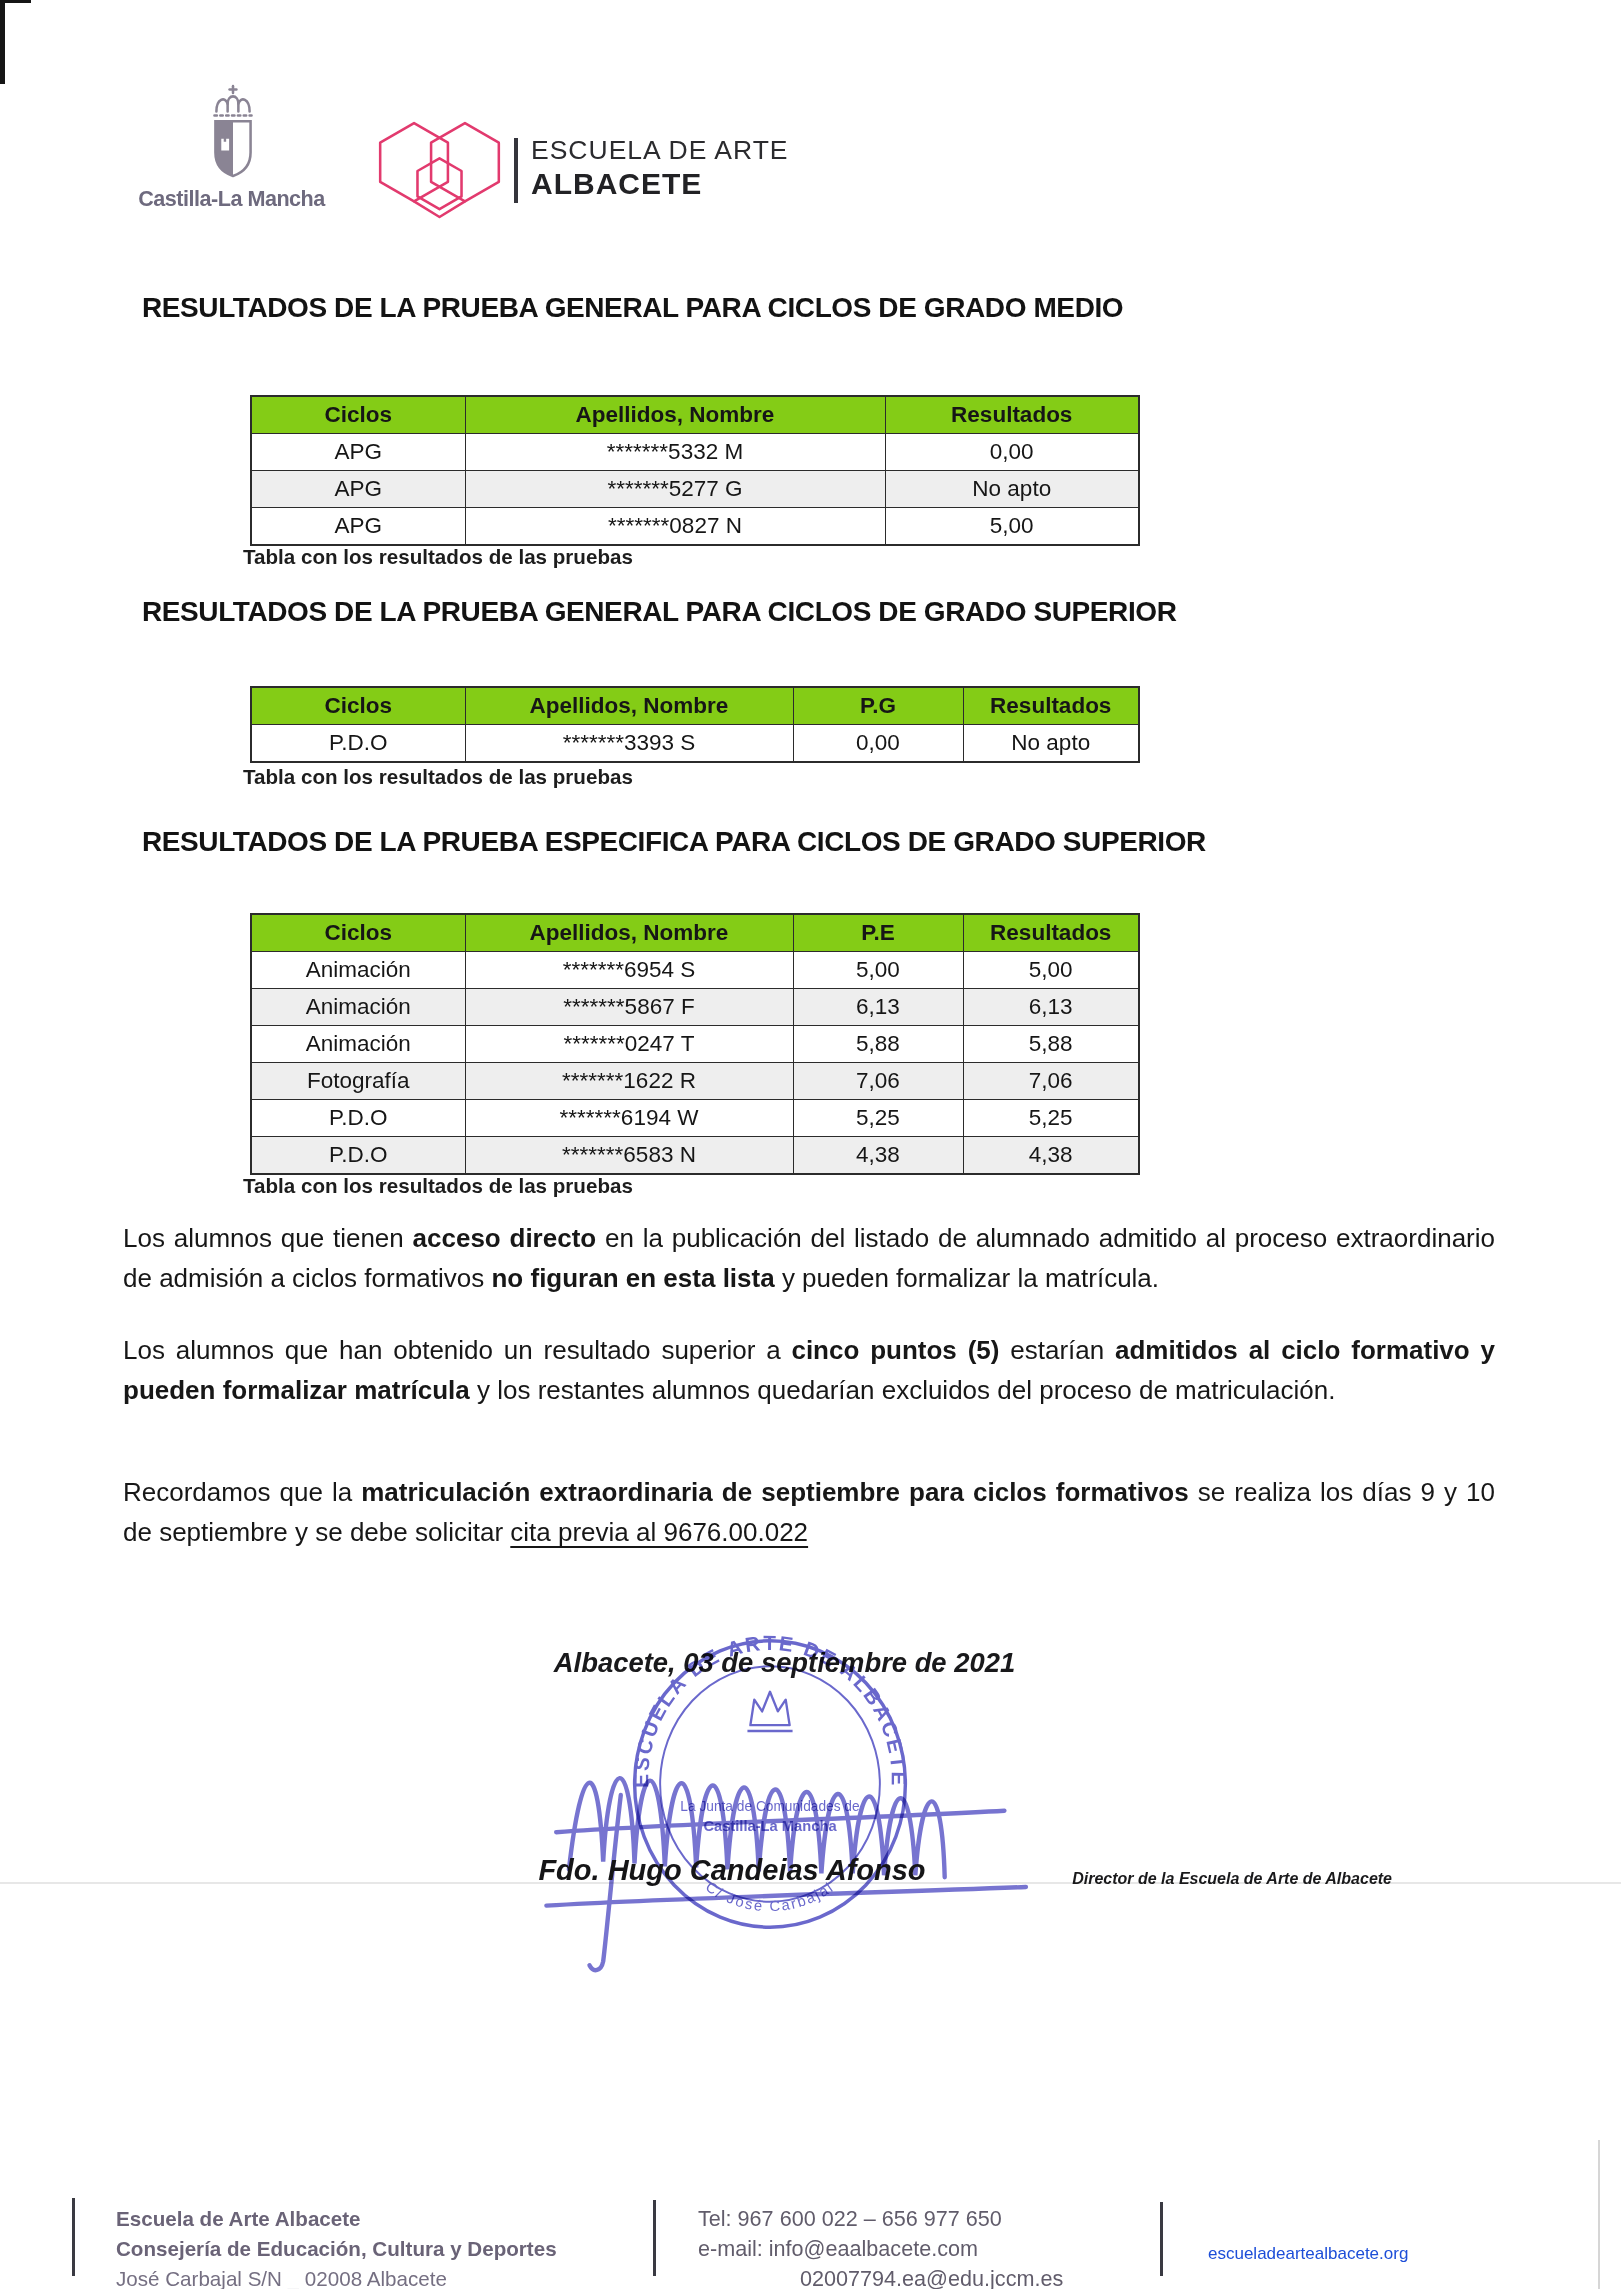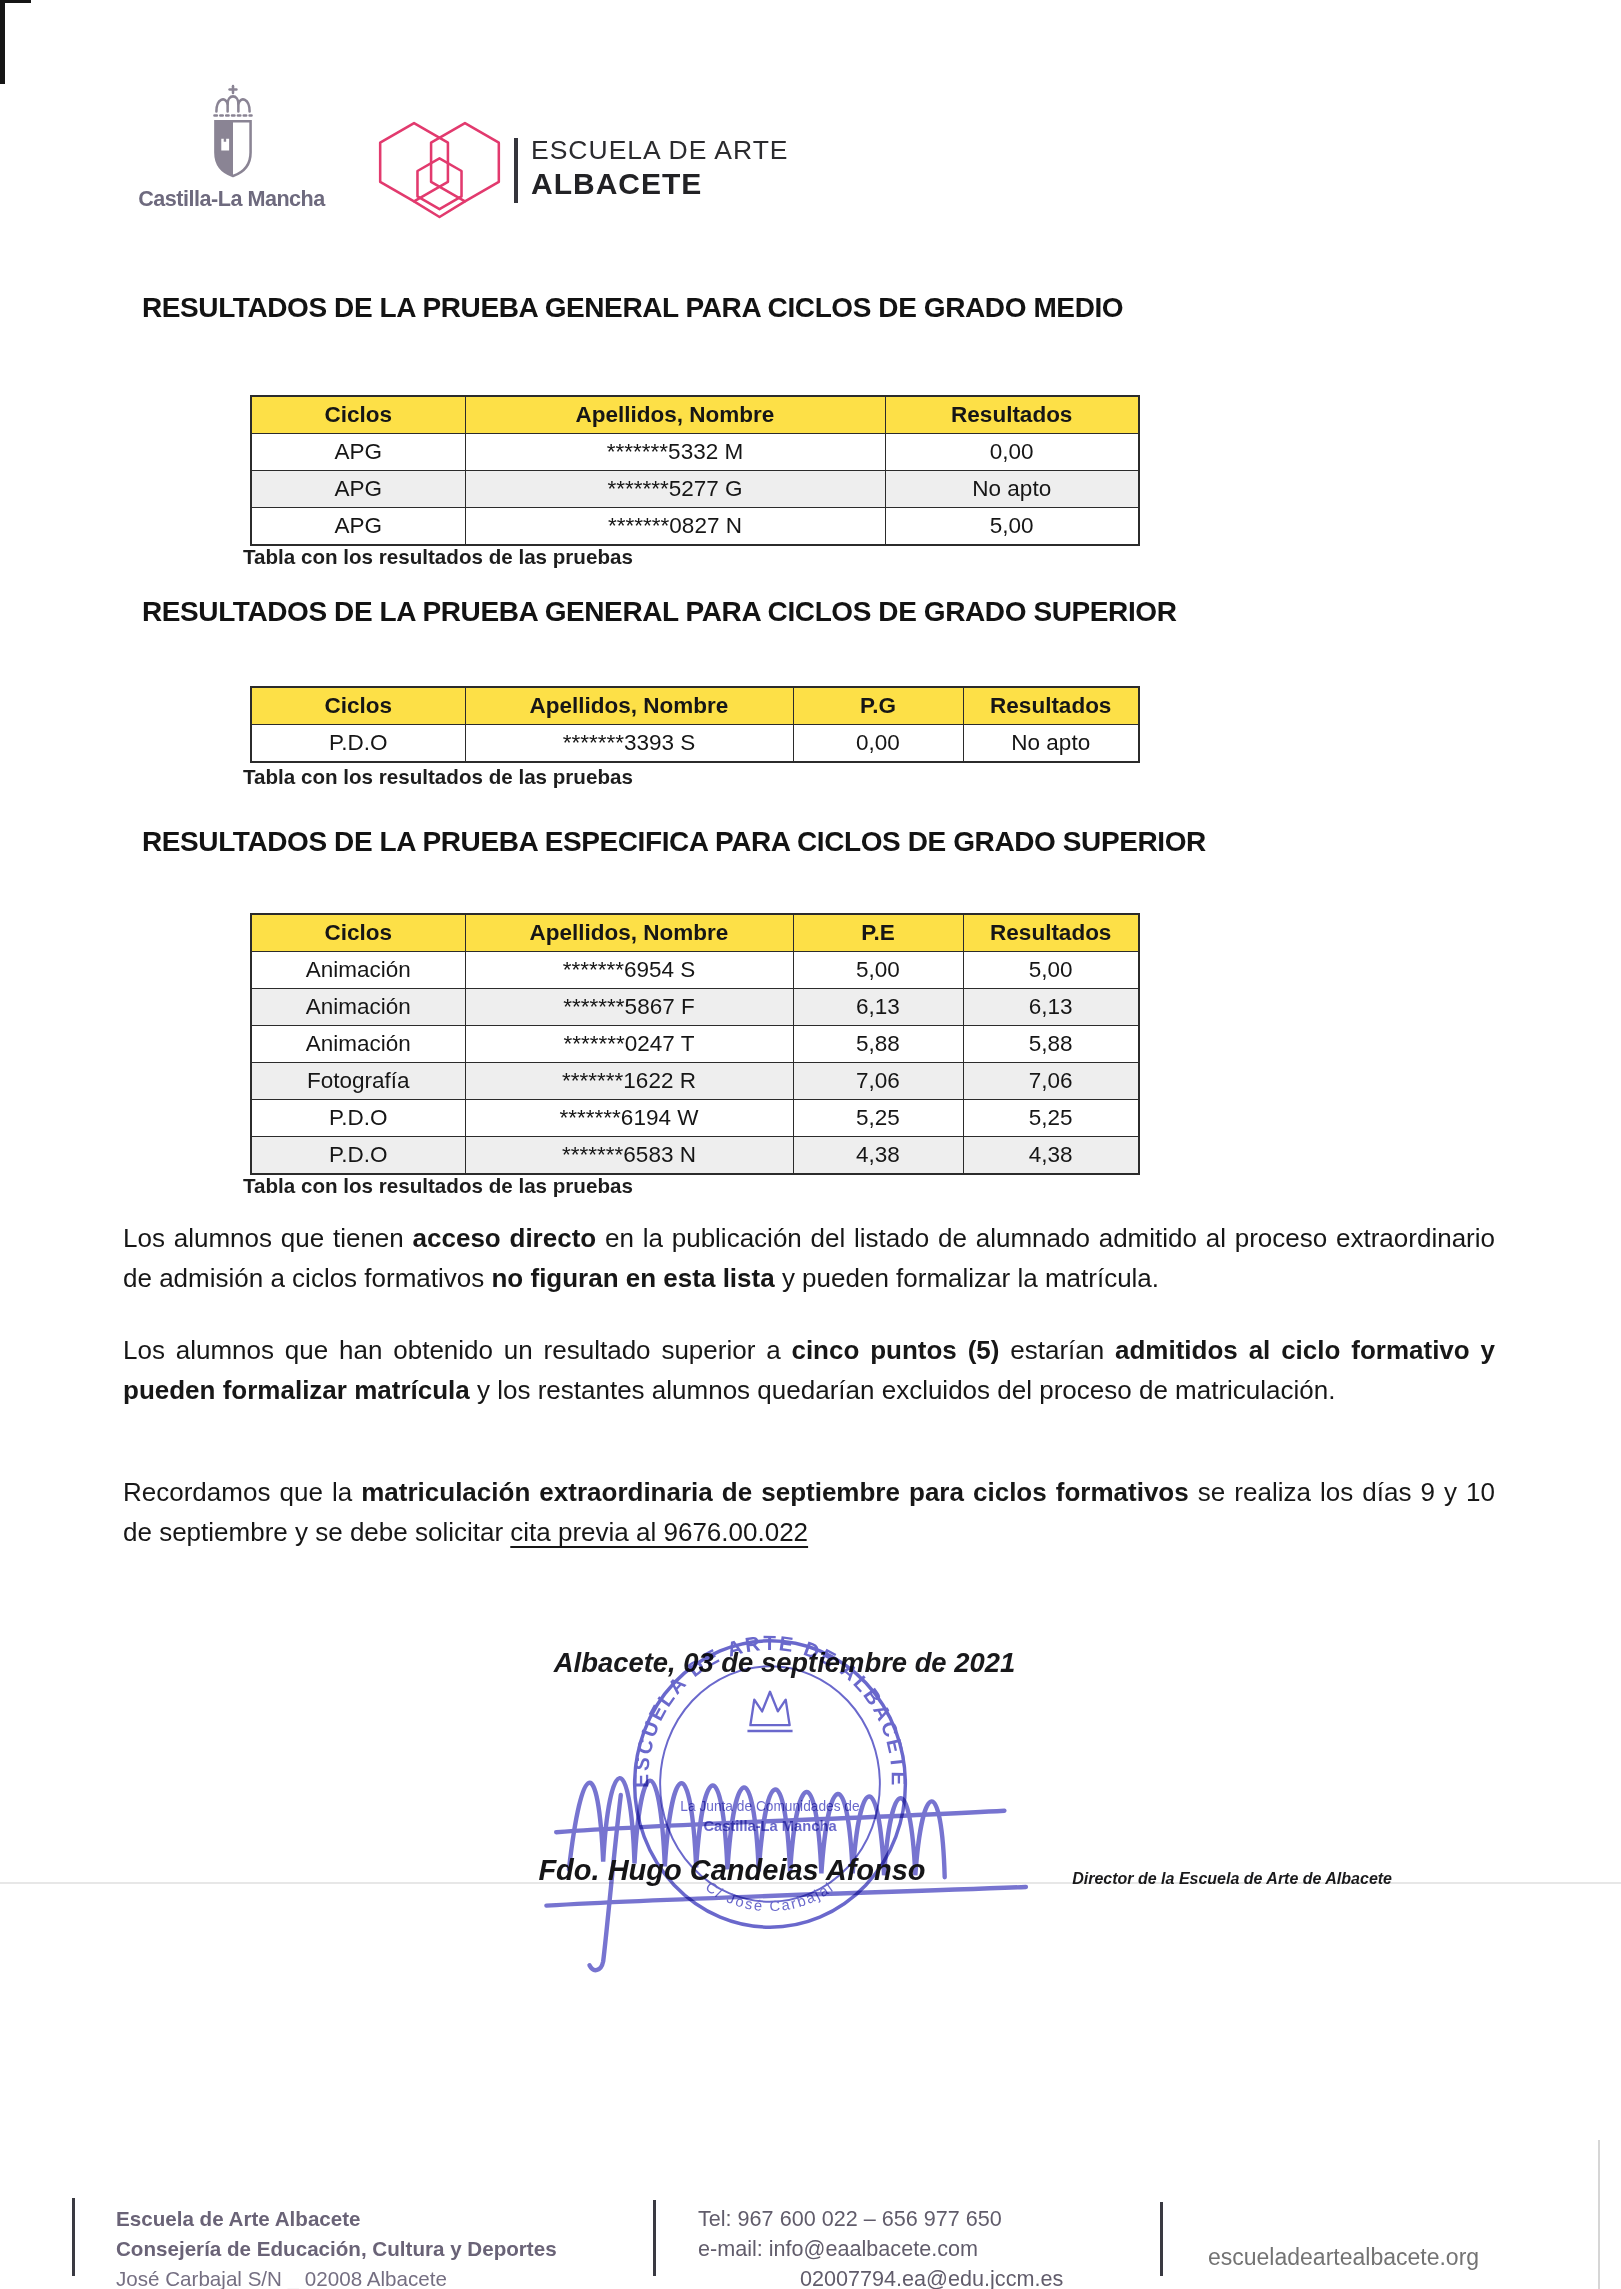--- a/index.html
+++ b/index.html
@@ -19,21 +19,21 @@
   .ea-line2{font-size:30px;font-weight:800;letter-spacing:1px;color:#222225;margin-top:5.9px;}
   
   .title{position:absolute;left:142px;font-weight:bold;font-size:28px;letter-spacing:-0.4px;
     color:#131313;white-space:nowrap;}
   .caption{position:absolute;left:243px;font-size:20.6px;color:#1d1d1d;font-weight:bold;}
   
   table.rtable{position:absolute;left:250px;width:888px;border-collapse:collapse;
     border:2.5px solid #2b2b2b;table-layout:fixed;}
   .rtable th,.rtable td{border:1.6px solid #2b2b2b;font-size:22.5px;text-align:center;
     padding:0 5.9px;height:36px;color:#161616;overflow:hidden;white-space:nowrap;}
-  .rtable th{background:#fde047;font-weight:bold;}
+  .rtable th{background:#84cc16;font-weight:bold;}
   .rtable tr.alt td{background:#eeeeee;}
   
   .para{position:absolute;left:123px;width:1372px;font-size:26px;line-height:1.55;
     text-align:justify;color:#171717;}
   .b{font-weight:bold;}
   .u{text-decoration:underline;text-decoration-thickness:2px;text-underline-offset:4.9px;}
   
   .date-line{position:absolute;left:118px;top:1647px;width:1333px;text-align:center;
     font-size:27.4px;font-weight:bold;font-style:italic;color:#19191b;}
   .sig-name{position:absolute;left:80px;top:1825px;width:1304px;text-align:center;
@@ -44,21 +44,21 @@
     opacity:.88;mix-blend-mode:multiply;}
   .sig-scribble{position:absolute;left:544px;top:1705px;width:500px;height:274px;
     opacity:.85;mix-blend-mode:multiply;}
   
   .fbar{position:absolute;width:2.9px;background:#3a3a42;}
   .footer-left{position:absolute;left:116px;top:2204px;color:#6a6377;line-height:30px;}
   .footer-left .l1,.footer-left .l2{font-size:20.6px;font-weight:bold;}
   .footer-left .l3{font-size:20.6px;font-weight:400;color:#756f82;}
   .footer-mid{position:absolute;left:698px;top:2204px;color:#615c6b;line-height:30px;font-size:21.6px;}
   .footer-mid .l3{padding-left:102px;}
-  .footer-right{position:absolute;left:1208px;top:2244px;font-size:23px;color:#737373;}
+  .footer-right{position:absolute;left:1208px;top:2244px;font-size:17px;color:#1d4ed8;}
   
   .art{position:absolute;pointer-events:none;}
 </style>
 </head>
 <body>
 
 <div class="page">
 
   <div class="art" style="left:0;top:0;width:4.9px;height:84px;background:#151515;"></div>
   <div class="art" style="left:0;top:0;width:31px;height:2.9px;background:#151515;"></div>

